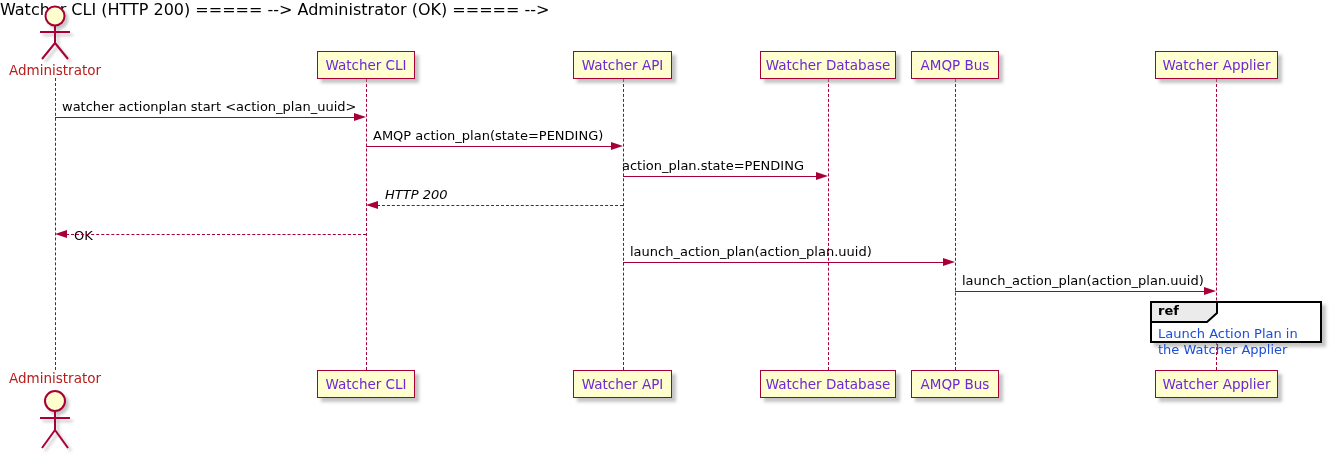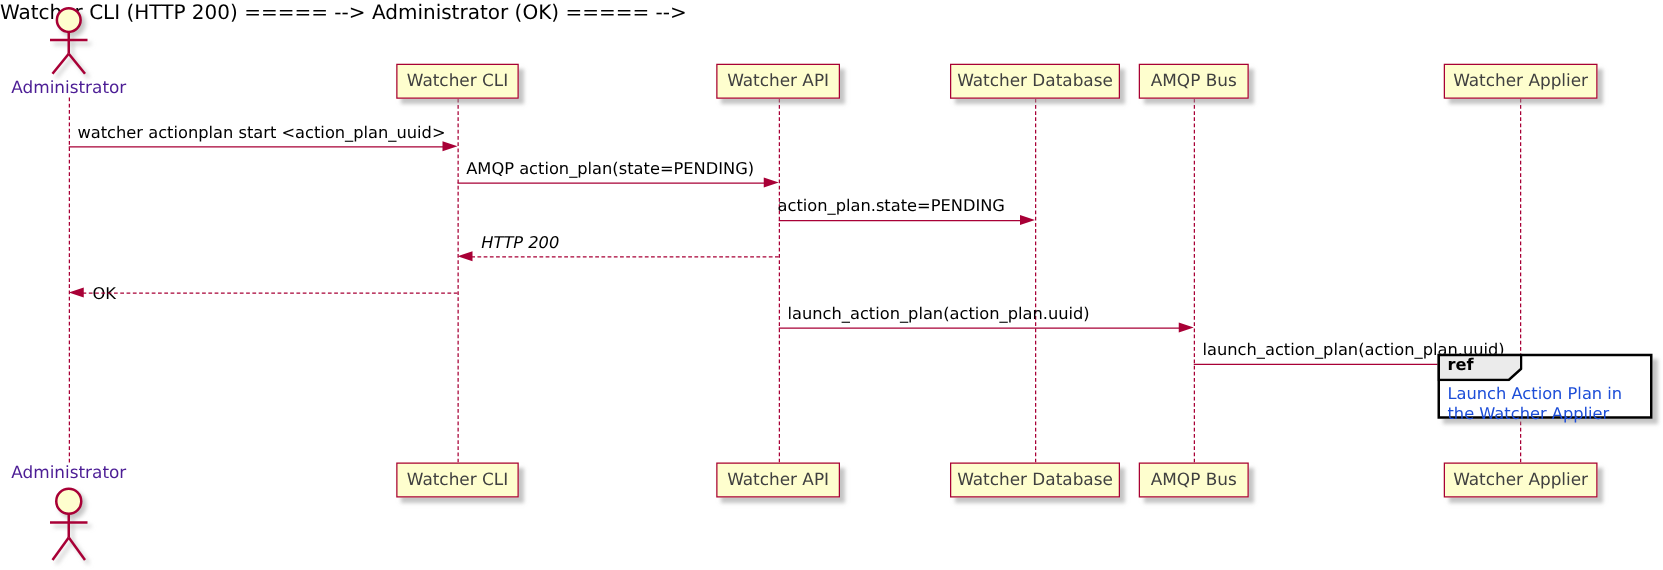--- a/index.html
+++ b/index.html
@@ -18,30 +18,30 @@
   }
   
   .pbox{
     position:absolute;
     height:28px;
     box-sizing:border-box;
     background:#FEFECE;
     border:1.6px solid #A80036;
     box-shadow:4px 4px 3px rgba(150,150,150,0.55);
     display:flex;align-items:center;justify-content:center;
-    font-size:13.5px;color:#404040;
+    font-size:13.5px;color:#6d28d9;
     white-space:nowrap;
     z-index:3;
   }
   
   .actor-svg{position:absolute;z-index:3;filter:drop-shadow(3px 3px 1.5px rgba(150,150,150,0.55));}
   .actor-label{
     position:absolute;
     transform:translateX(-50%);
-    font-size:13.5px;color:#4c1d95;white-space:nowrap;z-index:3;
+    font-size:13.5px;color:#b91c1c;white-space:nowrap;z-index:3;
   }
   
   .msg-line{position:absolute;height:0;z-index:2;}
   .msg-line.solid{border-top:1px solid #A80036;}
   .msg-line.dashed{border-top:1px dashed #A80036;}
   .msg-label{
     position:absolute;
     font-size:13px;color:#000;white-space:nowrap;z-index:2;
   }
   .arrow{position:absolute;width:0;height:0;z-index:2;}
@@ -165,21 +165,21 @@
   <div class="msg-label" style="left:630px;top:244px;">launch_action_plan(action_plan.uuid)</div>
   <div class="msg-line solid" style="left:623px;top:262px;width:321px;"></div>
   <div class="arrow right" style="left:943px;top:257.5px;"></div>
 
   
   <div class="msg-label" style="left:962px;top:273px;">launch_action_plan(action_plan.uuid)</div>
   <div class="msg-line solid" style="left:955px;top:291px;width:250px;"></div>
   <div class="arrow right" style="left:1204px;top:286.5px;"></div>
 
   
-  <div class="ref-box" style="left:1150px;top:283px;width:172px;height:52px;text-decoration:underline;">
+  <div class="ref-box" style="left:1150px;top:301px;width:172px;height:42px;text-decoration:underline;">
     <div class="ref-header">
       <svg width="68" height="22" viewBox="0 0 68 22">
         <path d="M1,1 H67 V12 L57,21 H1 Z" fill="#EBEBEB" stroke="#000000" stroke-width="2"></path>
       </svg>
       <span class="ref-keyword">ref</span>
     </div>
     <div class="ref-text">Launch Action Plan in the Watcher Applier</div>
   </div>
 
 </div>

